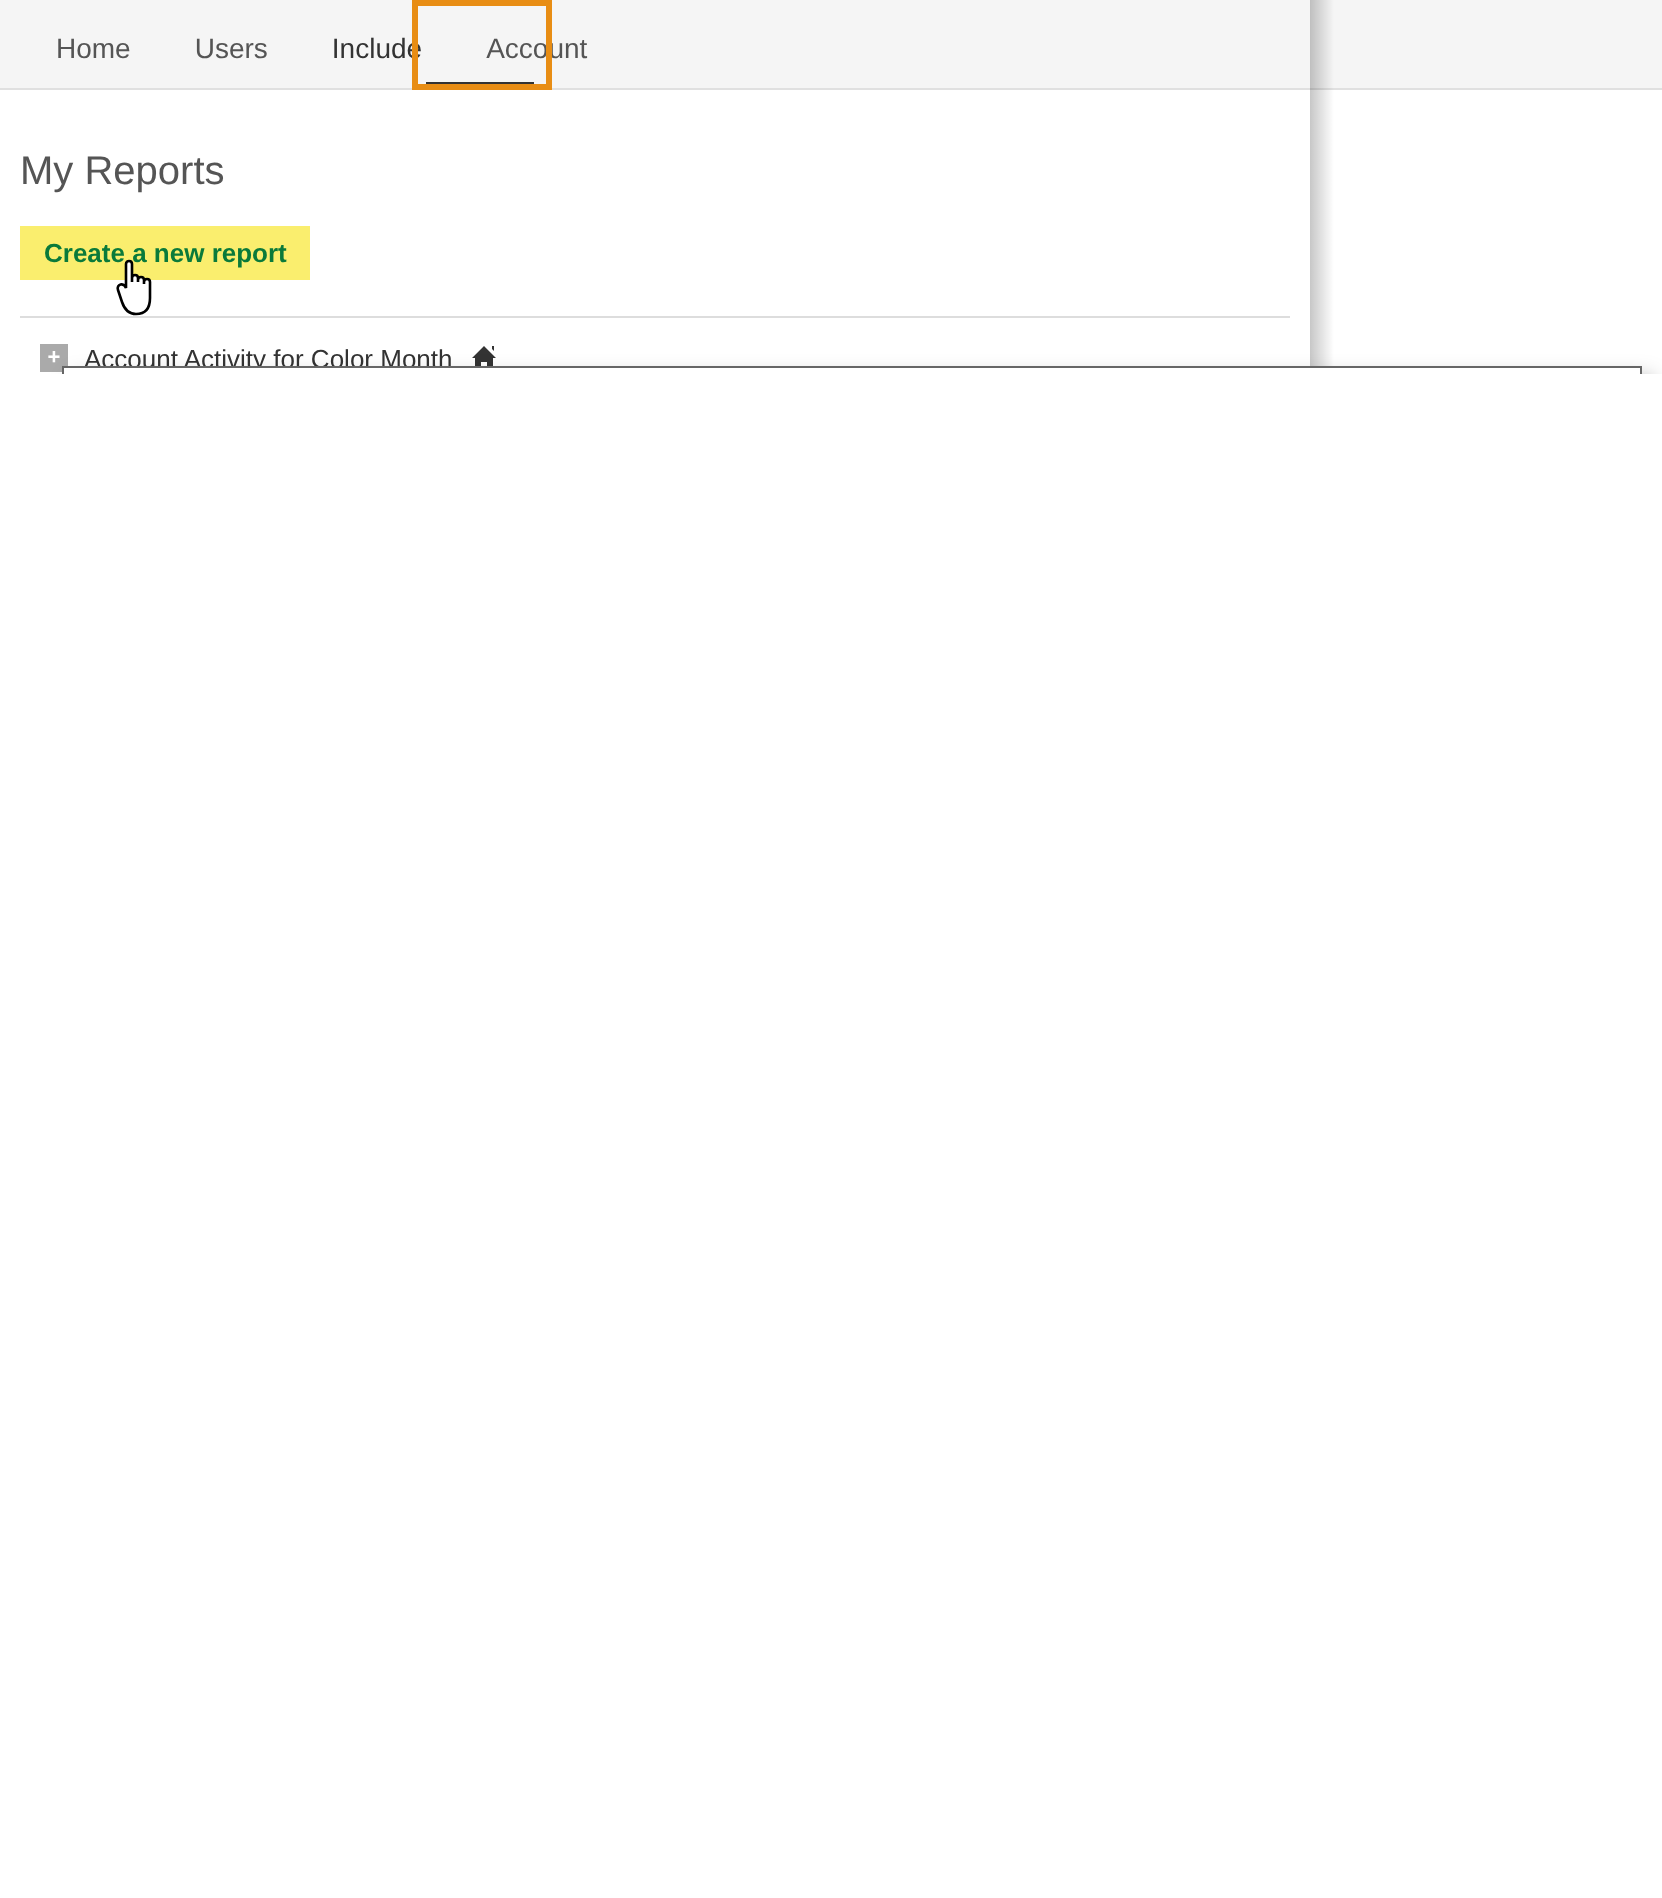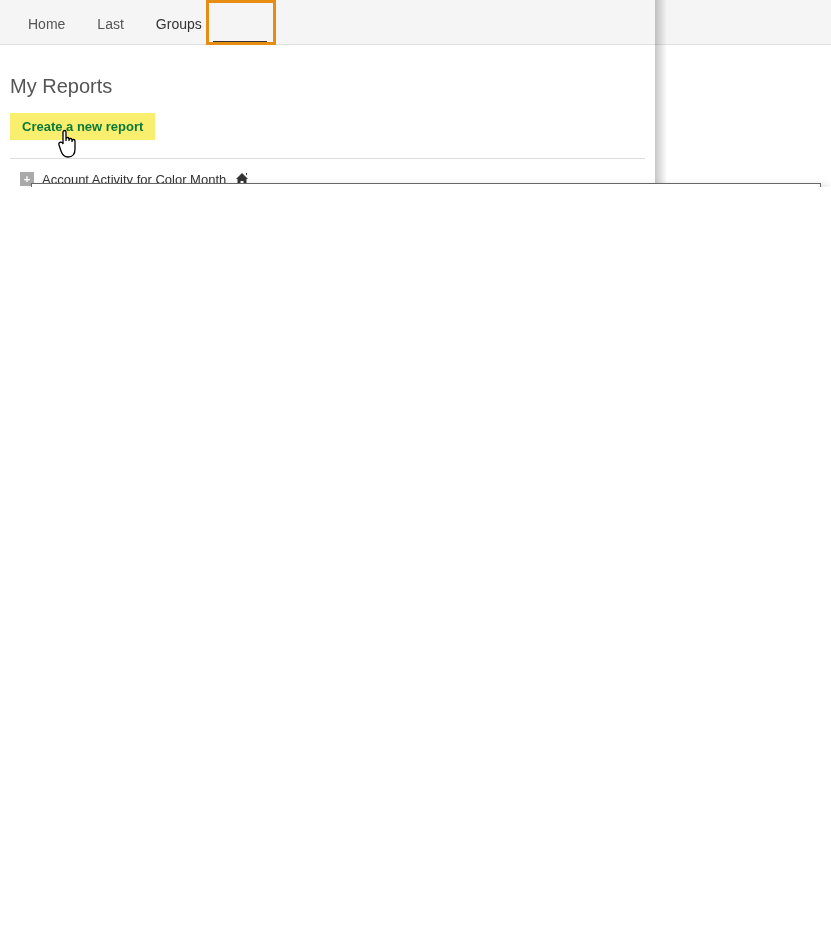--- a/index.html
+++ b/index.html
@@ -54,22 +54,23 @@
 .etc-group { display: flex; align-items: center; gap: 6px; }
 .etc-group.g1 { width: 37%; }
 .etc-group.g2 { width: 36%; }
 .bg-shadow-right { position: absolute; left: 655px; top: 0; width: 12px; height: 187px; background: linear-gradient(to right, rgba(0,0,0,0.22), transparent); pointer-events: none; }
 </style>
 </head>
 <body>
 
 <div class="top-nav">
   <div class="nav-item">Home</div>
-  <div class="nav-item">Last</div>
-  <div class="nav-item active">Groups</div>
+  <div class="nav-item">Users</div>
+  <div class="nav-item active">Include</div>
+  <div class="nav-item">Account</div>
   <div class="nav-underline"></div>
   <div class="nav-highlight"></div>
 </div>
 
 <div class="bg-shadow-right"></div>
 
 <div class="my-reports">
   <h2>My Reports</h2>
   <span class="create-link">
     <span>Create a new report</span>

